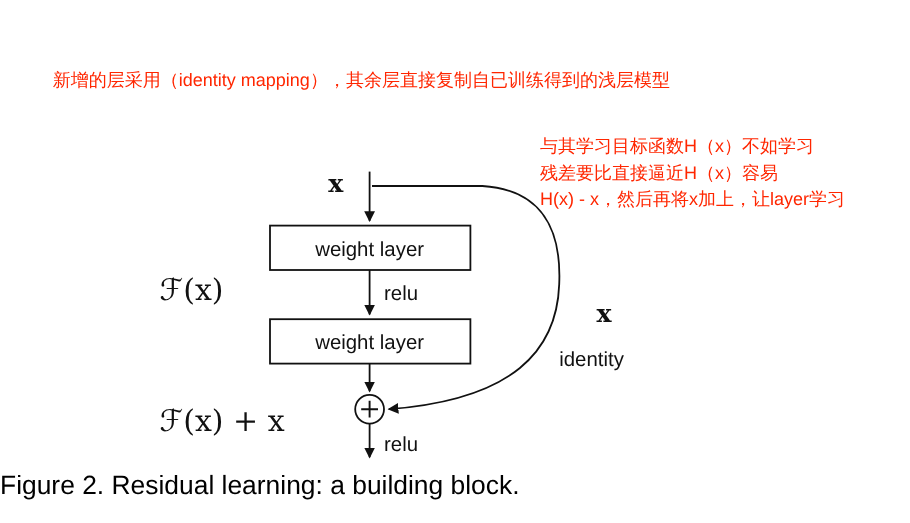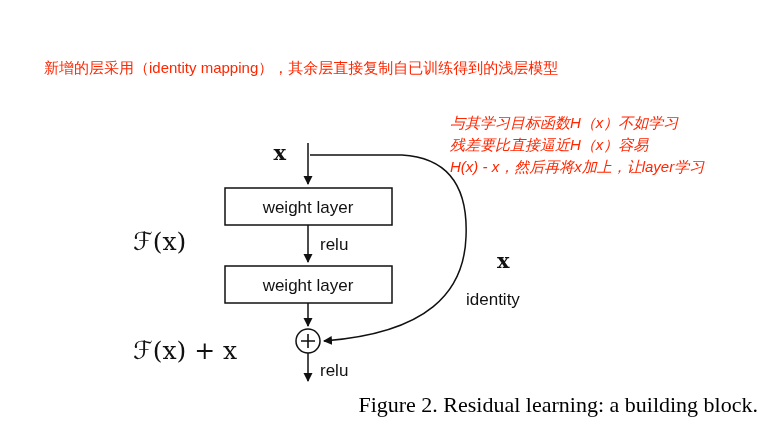--- a/index.html
+++ b/index.html
@@ -21,21 +21,20 @@
     white-space: nowrap;
   }
   .side-note {
     position: absolute;
     left: 450px;
     top: 112px;
     font-size: 15px;
     line-height: 22px;
     color: var(--annotation-red, #ff2600);
     white-space: nowrap;
-    font-style: italic;
   }
   svg.diagram {
     position: absolute;
     left: 0;
     top: 0;
     color: var(--diagram-black, #111111);
   }
   svg .ln   { stroke: currentColor; stroke-width: 1.5; fill: none; }
   svg .box  { stroke: currentColor; stroke-width: 1.5; fill: #ffffff; }
   svg .node { stroke: currentColor; stroke-width: 1.5; fill: #ffffff; }
@@ -54,22 +53,22 @@
     font-family: "DejaVu Serif", "DejaVu Sans", serif;
     font-size: 21px;
     font-weight: bold;
     fill: currentColor;
   }
   .caption {
     position: absolute;
     left: 0;
     right: 0;
     top: 392px;
-    text-align: right;
-    font-family: Liberation Serif, serif;
+    text-align: left;
+    font-family: Liberation Sans, sans-serif;
     font-size: 22px;
     color: #000000;
     white-space: nowrap;
   }
 </style>
 </head>
 <body>
 
 <div class="canvas">
 

